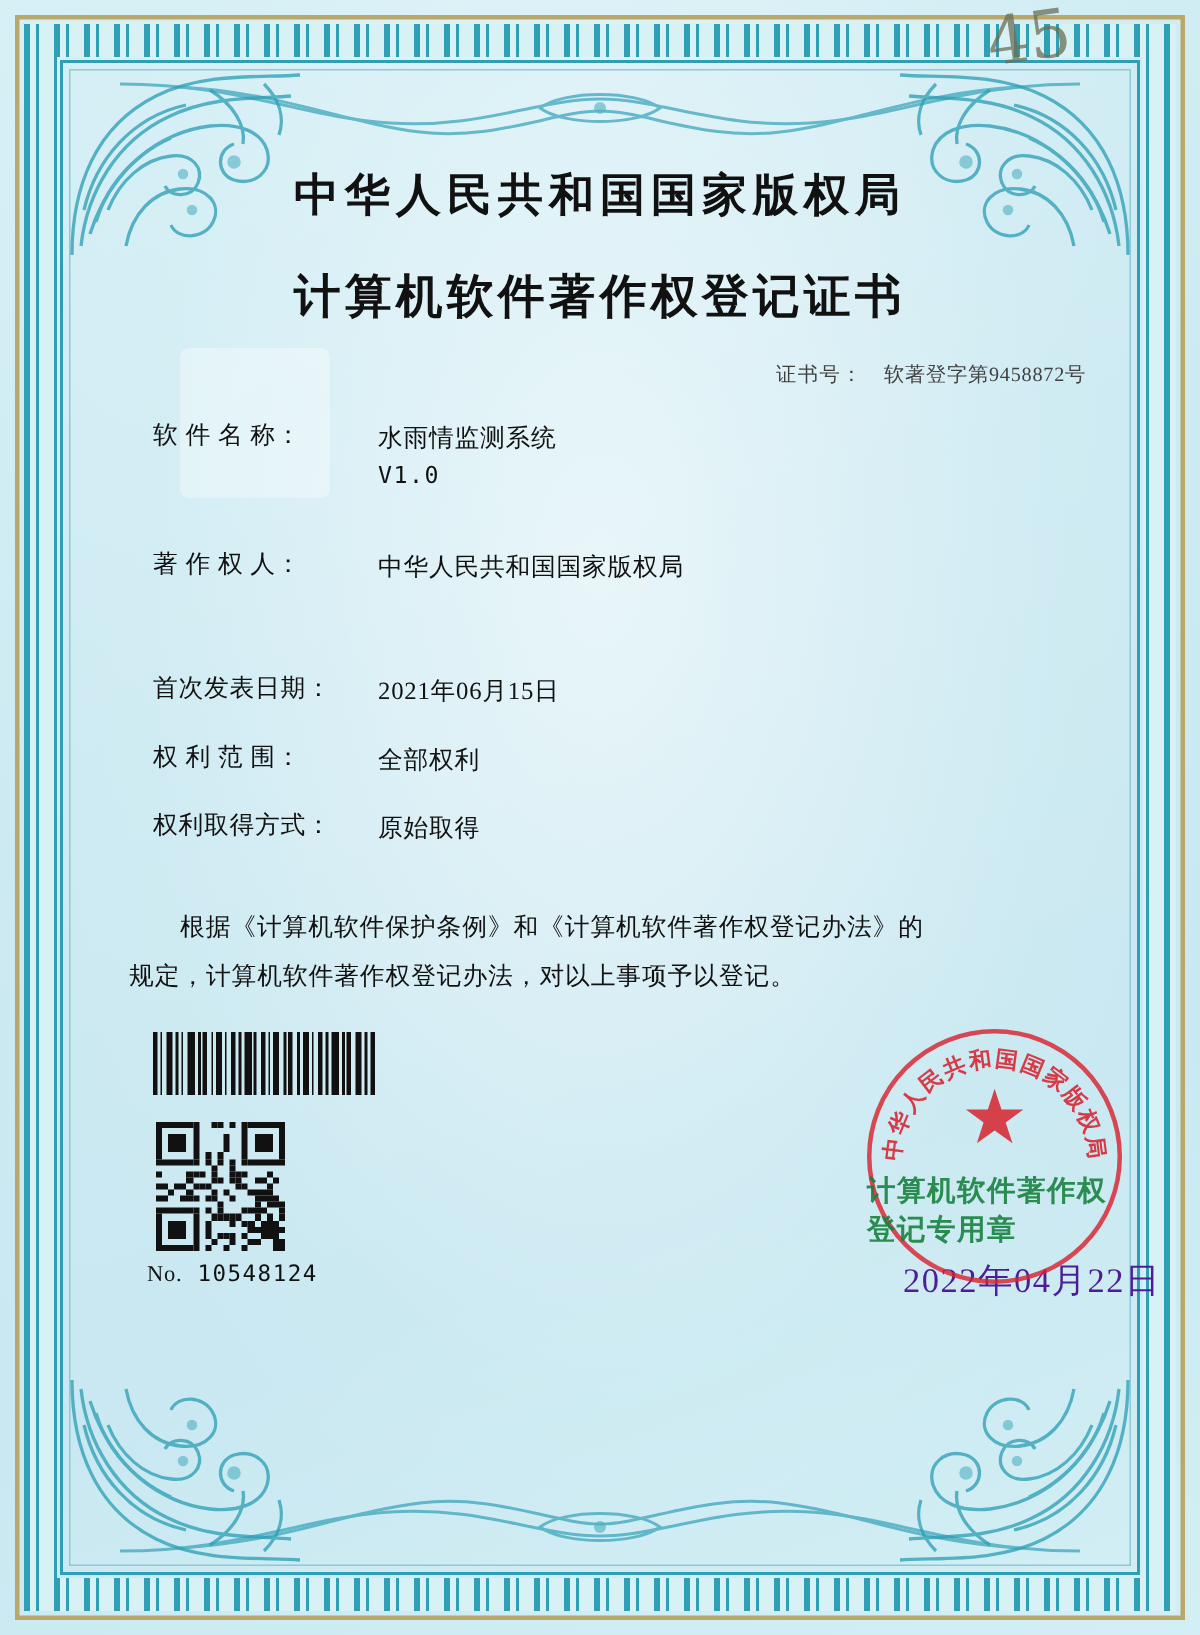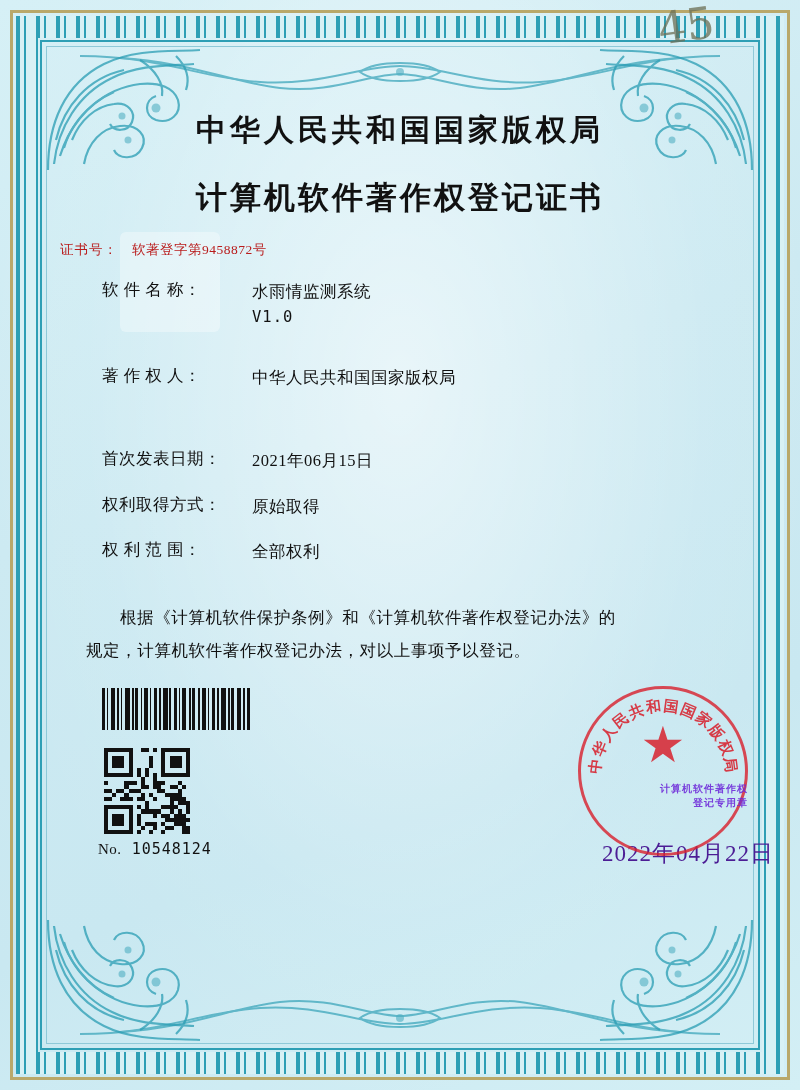--- a/index.html
+++ b/index.html
@@ -116,22 +116,23 @@
     text-align: center;
     font-size: 31px;
     font-weight: bold;
     letter-spacing: 3px;
     color: #111111;
     font-family: "DejaVu Serif", "Liberation Serif", serif;
     margin-bottom: 22px;
   }
 
   .cert-no {
+    text-align: right;
     font-size: 13.5px;
-    color: #b91c1c;
+    color: #404040;
     padding-right: 16px;
     letter-spacing: 0.5px;
     margin-bottom: 20px;
   }
   .cert-no .lbl { letter-spacing: 1px; }
   .cert-no .val { margin-left: 14px; }
 
   
   .fields { padding-left: 42px; padding-right: 20px; }
 
@@ -259,24 +260,24 @@
     font-size: 50px;
     line-height: 50px;
     color: #d8232f;
     opacity: 0.85;
   }
   .seal-text {
     position: absolute;
     left: 0;
     right: 0;
     top: 96px;
-    text-align: right;
-    color: #6d28d9;
+    text-align: left;
+    color: #15803d;
     opacity: 0.88;
-    font-size: 10px;
+    font-size: 19px;
     font-weight: bold;
     line-height: 1.35;
     letter-spacing: 1px;
   }
 
   
   .watermark {
     position: absolute;
     left: 120px;
     top: 232px;
@@ -446,27 +447,27 @@
 
       <div class="gap-lg"></div>
 
 
       <div class="row tight">
         <div class="label">首次发表日期：</div>
         <div class="value">2021年06月15日</div>
       </div>
 
       <div class="row tight">
+        <div class="label">权 利 范 围：</div>
+        <div class="value">全部权利</div>
+      </div>
+
+      <div class="row tight">
         <div class="label">权利取得方式：</div>
         <div class="value">原始取得</div>
-      </div>
-
-      <div class="row tight">
-        <div class="label">权 利 范 围：</div>
-        <div class="value">全部权利</div>
       </div>
 
 
     </div>
 
     <div class="statement">
       <span class="indent"></span><span>根据《计算机软件保护条例》和《计算机软件著作权登记办法》的</span><br>
       <span>规定，计算机软件著作权登记办法，对以上事项予以登记。</span>
     </div>
 

